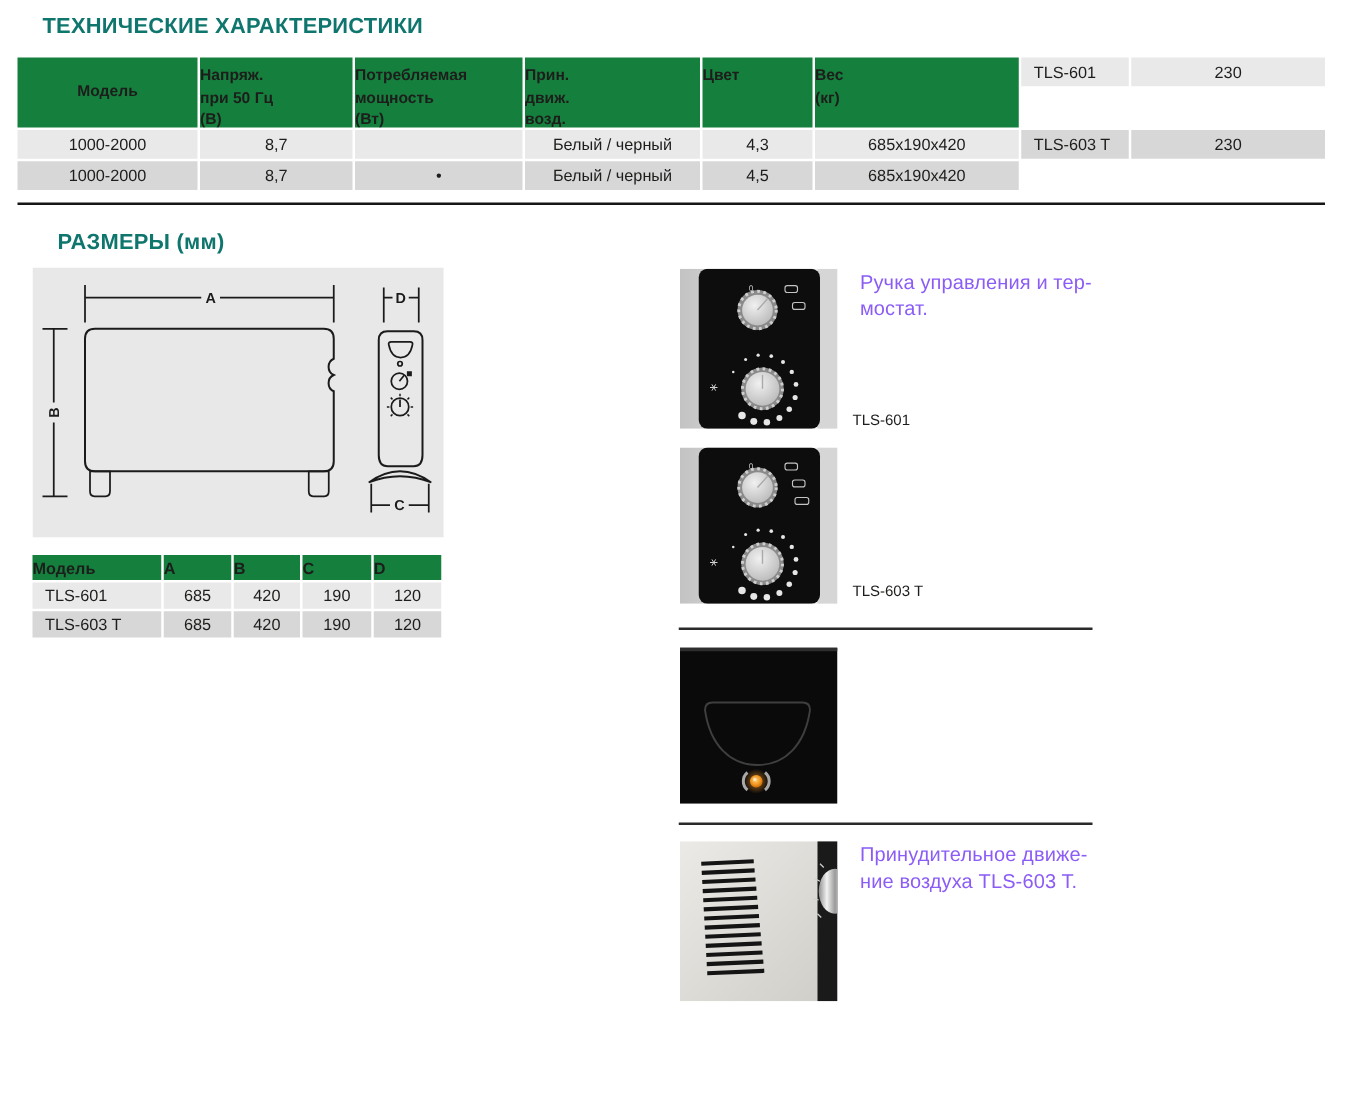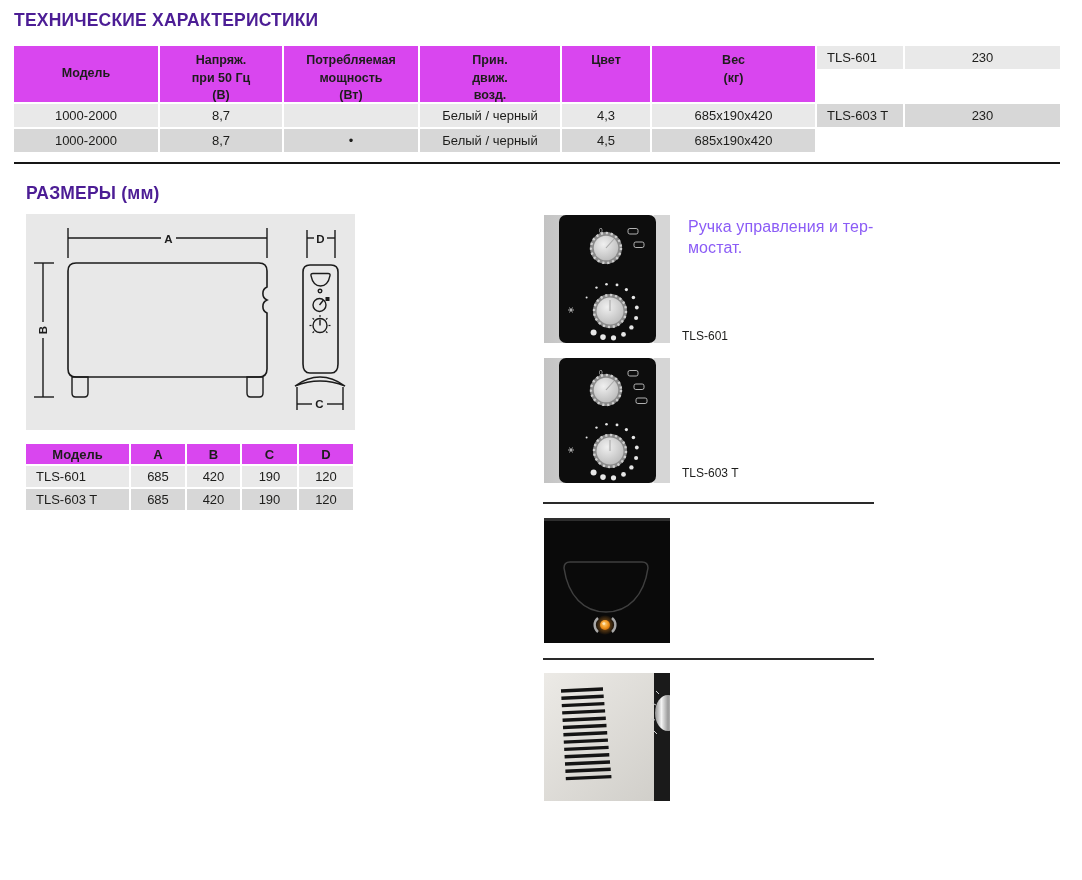--- a/index.html
+++ b/index.html
@@ -1,26 +1,26 @@
 <!DOCTYPE html>
 <html><head>
 <meta charset="utf-8">
 <style>
   html,body { margin:0; padding:0; background:#ffffff; }
   .page {
     position:relative; width:1082px; height:880px; background:#ffffff;
     font-family:"Liberation Sans", sans-serif; color:#1d1d1b; overflow:hidden;
   }
   .abs { position:absolute; }
-  .h1 { font-size:17.5px; font-weight:bold; letter-spacing:0.2px; color:#4c1d95; }
+  .h1 { font-size:17.5px; font-weight:bold; letter-spacing:0.2px; color:#0f766e;margin-left:20px; }
 
   
   .grid { display:grid; gap:2px; }
   .spec-table { left:14px; top:46px; grid-template-columns:144px 122px 134px 140px 88px 163px 86px 155px; }
-  .th { background:#d946ef; height:56px; box-sizing:border-box; text-align:center;
+  .th { background:#15803d; height:56px; box-sizing:border-box; 
         font-weight:bold; font-size:12.5px; line-height:1.4; padding-top:6px; white-space:pre-line; }
   .th.vcenter { display:flex; align-items:center; justify-content:center; padding-top:0; }
   .td { height:23px; line-height:23px; text-align:center; font-size:13px; box-sizing:border-box; }
   .td.model { text-align:left; padding-left:10px; }
   .row-a { background:#e9e9e9; }
   .row-b { background:#d7d7d7; }
 
   .dim-table { left:26px; top:444px; grid-template-columns:103px 54px 53px 55px 54px; }
   .dim-table .th { height:20px; padding-top:2px; font-size:13px; }
   .dim-table .td { height:21px; line-height:21px; }
@@ -334,14 +334,16 @@
     </g>
     <rect x="110" width="16" height="128" fill="#1a1a1a"></rect>
     <g stroke="#cfcfcf" stroke-width="1">
       <line x1="112" y1="18" x2="115" y2="21"></line>
       <line x1="108" y1="30" x2="112" y2="32"></line>
       <line x1="107" y1="46" x2="111" y2="47"></line>
       <line x1="110" y1="58" x2="113" y2="61"></line>
     </g>
     <ellipse cx="124" cy="40" rx="13" ry="18" fill="url(#knob4)"></ellipse>
   </svg>
+  <div class="abs caption" style="left:688px; top:674px; width:240px;">Принудительное движе-
+ние воздуха TLS-603 T.</div>
 
 </div>
 
 </body></html>

